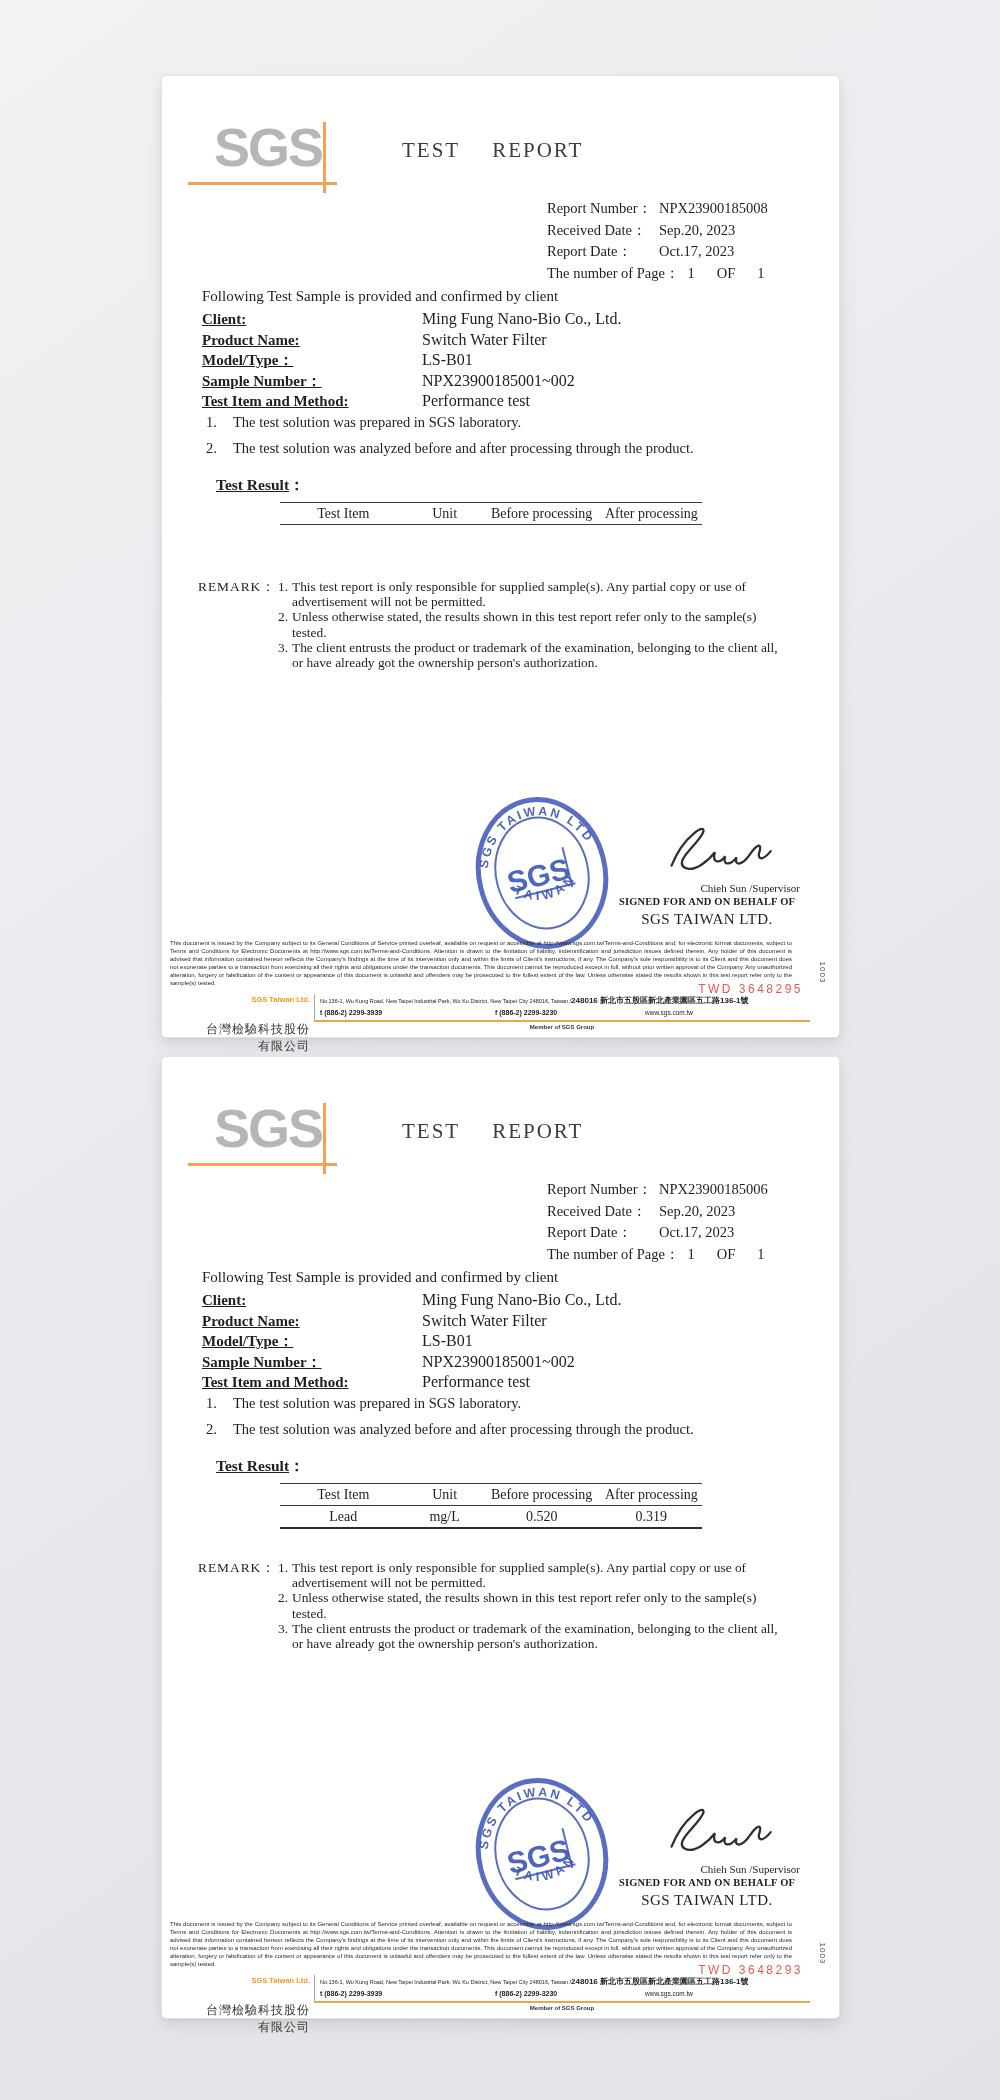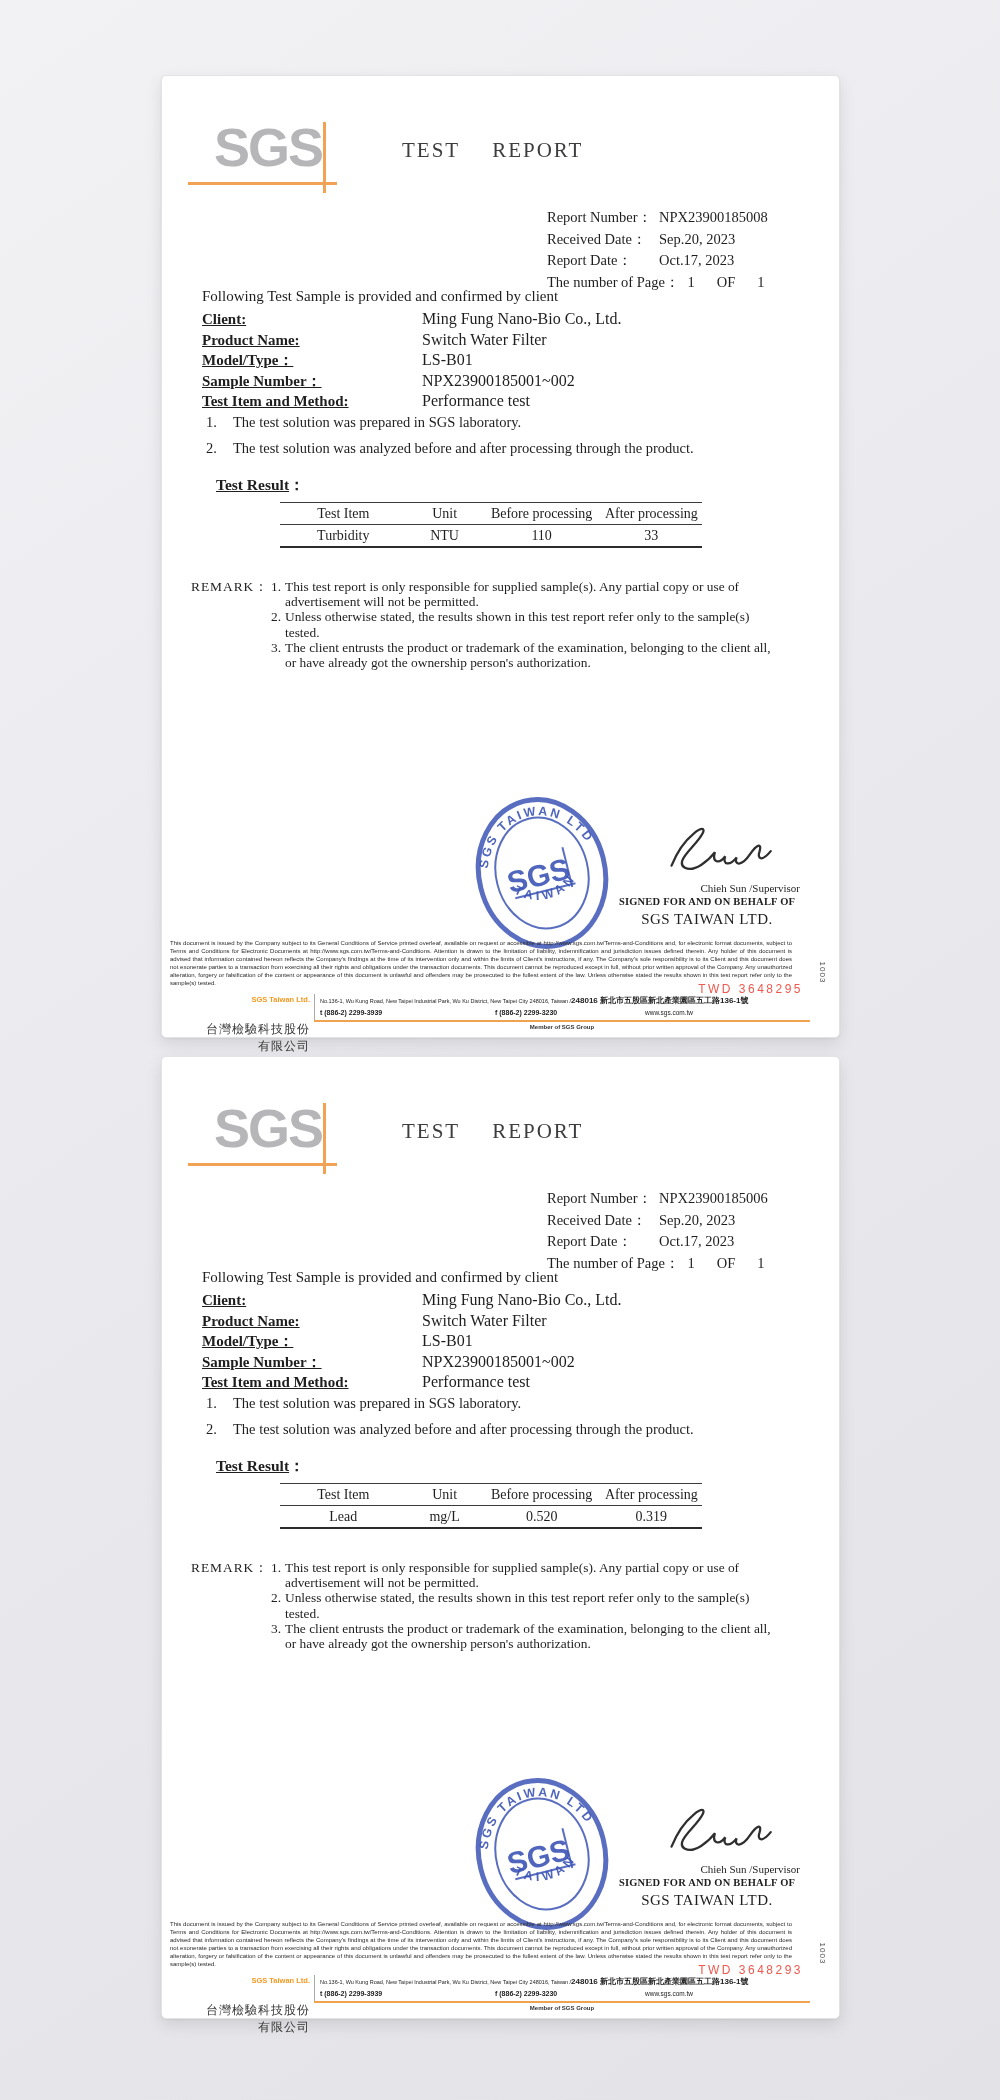--- a/index.html
+++ b/index.html
@@ -16,21 +16,21 @@
     font-weight:bold;font-size:54px;line-height:1;letter-spacing:-2px;color:#b6b6b8;}
   .logo-vline{position:absolute;left:161px;top:46px;width:2.5px;height:71px;background:#f2a254;}
   .logo-hline{position:absolute;left:26px;top:106px;width:149px;height:2.5px;background:#f2a254;}
 
   .title{position:absolute;left:240px;top:62px;display:flex;gap:32px;
     font-size:21px;letter-spacing:2px;color:#3d3d3f;}
 
   
   .meta{position:absolute;left:385px;top:123px;font-size:14.5px;}
   .mrow{display:flex;height:21.5px;align-items:baseline;}
-  .mlabel{width:112px;white-space:nowrap;margin-top:9px;}
+  .mlabel{width:112px;white-space:nowrap;}
   .mrow.last .mlabel{width:auto;margin-right:8px;}
   .pageinfo{display:flex;gap:22px;}
 
   .intro{position:absolute;left:40px;top:212px;font-size:15px;}
 
   .fields{position:absolute;left:40px;top:234px;}
   .frow{display:flex;height:20.6px;align-items:baseline;}
   .flabel{display:inline-block;width:220px;font-weight:bold;text-decoration:underline;font-size:15px;white-space:nowrap;}
   .fvalue{font-size:16px;white-space:nowrap;}
 
@@ -41,21 +41,21 @@
   .tr-label{position:absolute;left:54px;top:399px;font-size:15.5px;}
   .u{font-weight:bold;text-decoration:underline;}
   .tr-label .colon{font-weight:bold;}
 
   .rtable{position:absolute;left:118px;top:426px;width:422px;font-size:14px;}
   .trow{display:flex;height:21px;align-items:center;text-align:center;}
   .thead{border-top:1px solid #3a3a3a;border-bottom:1px solid #3a3a3a;}
   .tbody{border-bottom:2px solid #2c2c2c;}
   .c1{width:30%;} .c2{width:18%;} .c3{width:28%;} .c4{width:24%;}
 
-  .remark{position:absolute;left:29px;top:503px;display:flex;font-size:13.4px;line-height:15.2px;}
+  .remark{position:absolute;left:36px;top:503px;display:flex;font-size:13.4px;line-height:15.2px;}
   .rk-label{width:80px;flex:none;letter-spacing:1px;}
   .rk-item{display:flex;}
   .rk-num{width:14px;flex:none;}
   .rk-text{width:486px;}
 
   
   .stamp-wrap{position:absolute;left:310px;top:716px;width:140px;height:162px;transform:rotate(-14deg);}
   .stamp-wrap svg{width:100%;height:100%;}
 
   
@@ -167,26 +167,20 @@
       <span class="u">Test Result</span><span class="colon">：</span>
     </div>
 
     <div class="rtable">
       <div class="trow thead">
         <span class="c1">Test Item</span>
         <span class="c2">Unit</span>
         <span class="c3">Before processing</span>
         <span class="c4">After processing</span>
       </div>
-      <div class="trow tbody">
-        <span class="c1">Turbidity</span>
-        <span class="c2">NTU</span>
-        <span class="c3">110</span>
-        <span class="c4">33</span>
-      </div>
     </div>
 
     <div class="remark">
       <span class="rk-label">REMARK：</span>
       <div>
         <div class="rk-item">
           <span class="rk-num">1.</span>
           <span class="rk-text">This test report is only responsible for supplied sample(s). Any partial copy or use of advertisement will not be permitted.</span>
         </div>
         <div class="rk-item">

